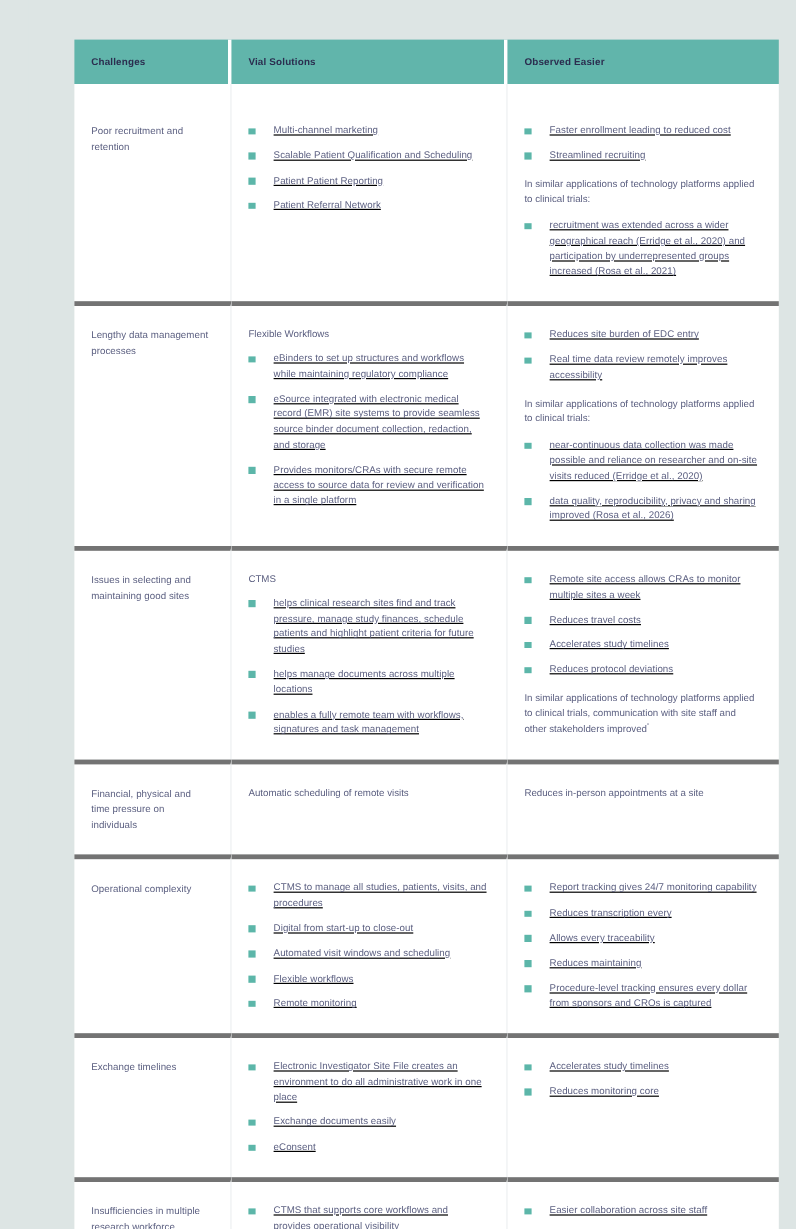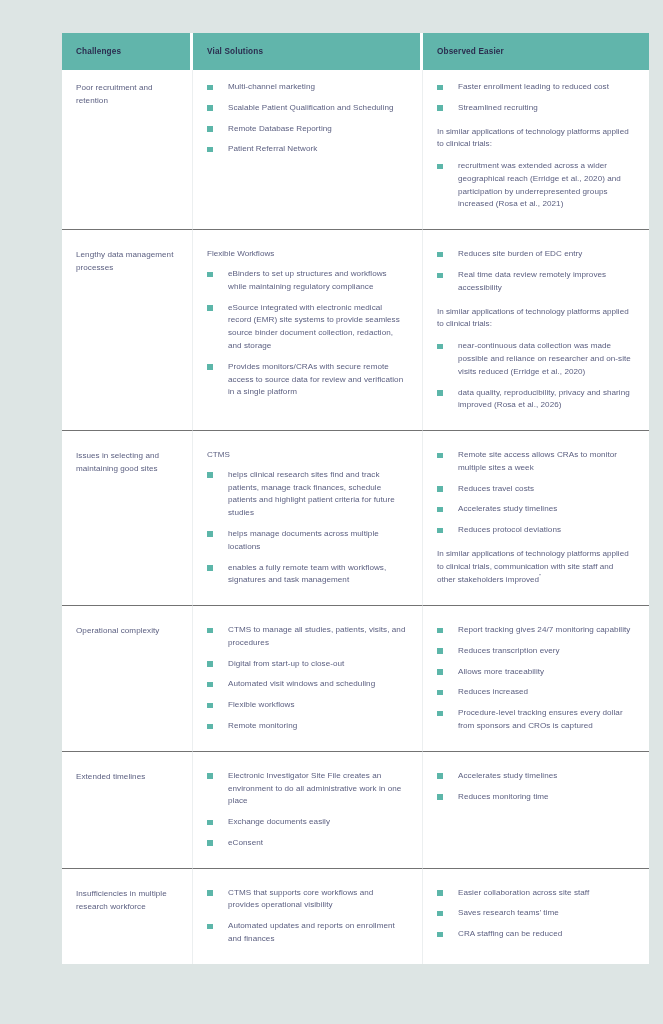--- a/index.html
+++ b/index.html
@@ -57,28 +57,28 @@
 
   col.c1 { width: 131px; }
   col.c2 { width: 230px; }
   col.c3 { width: 226px; }
 
   
   tbody td {
     background: #ffffff;
     vertical-align: top;
     padding: 18px 16px 18px 14px;
-    border-top: 1px solid #737373;
+    border-top: 4px solid #737373;
     border-right: 1px solid #eceff0;
     box-sizing: border-box;
   }
   tbody tr:first-child td { border-top: none; }
   tbody td:last-child { border-right: none; }
 
-  tbody tr:first-child td { padding-top: 11px; }
+  tbody tr:first-child td { padding-top: 33px; }
 
   .chal {
     font-size: 8.1px;
     line-height: 1.62;
     color: #5b5f80;
     letter-spacing: 0.05px;
   }
 
   .lead {
     font-size: 8.1px;
@@ -92,20 +92,21 @@
     line-height: 1.58;
     color: #5b5f80;
     margin: 11px 0 9px 0;
   }
   .note.last { margin-bottom: 0; }
 
   ul.blist {
     list-style: none;
     margin: 0;
     padding: 0;
+    text-decoration: underline;
   }
   ul.blist li {
     position: relative;
     padding-left: 21px;
     margin-bottom: 8px;
     font-size: 8.1px;
     line-height: 1.58;
     color: #5b5f80;
     letter-spacing: 0.05px;
   }
@@ -146,21 +147,21 @@
       </thead>
       <tbody id="table-body">
           <tr>
             <td>
               <div class="chal">Poor recruitment and retention</div>
             </td>
             <td>
               <ul class="blist">
                 <li><span class="bullet"></span><span>Multi-channel marketing</span></li>
                 <li><span class="bullet"></span><span>Scalable Patient Qualification and Scheduling</span></li>
-                <li><span class="bullet"></span><span>Remote Database Reporting</span></li>
+                <li><span class="bullet"></span><span>Patient Patient Reporting</span></li>
                 <li><span class="bullet"></span><span>Patient Referral Network</span></li>
               </ul>
             </td>
             <td>
               <ul class="blist">
                 <li><span class="bullet"></span><span>Faster enrollment leading to reduced cost</span></li>
                 <li><span class="bullet"></span><span>Streamlined recruiting</span></li>
               </ul>
               <div class="note">In similar applications of technology platforms applied to clinical trials:</div>
               <ul class="blist">
@@ -192,73 +193,84 @@
               </ul>
             </td>
           </tr>
           <tr>
             <td>
               <div class="chal">Issues in selecting and maintaining good sites</div>
             </td>
             <td>
               <div class="lead">CTMS</div>
               <ul class="blist">
-                <li><span class="bullet"></span><span>helps clinical research sites find and track patients, manage track finances, schedule patients and highlight patient criteria for future studies</span></li>
+                <li><span class="bullet"></span><span>helps clinical research sites find and track pressure, manage study finances, schedule patients and highlight patient criteria for future studies</span></li>
                 <li><span class="bullet"></span><span>helps manage documents across multiple locations</span></li>
                 <li><span class="bullet"></span><span>enables a fully remote team with workflows, signatures and task management</span></li>
               </ul>
             </td>
             <td>
               <ul class="blist">
                 <li><span class="bullet"></span><span>Remote site access allows CRAs to monitor multiple sites a week</span></li>
                 <li><span class="bullet"></span><span>Reduces travel costs</span></li>
                 <li><span class="bullet"></span><span>Accelerates study timelines</span></li>
                 <li><span class="bullet"></span><span>Reduces protocol deviations</span></li>
               </ul>
               <div class="note last"><span>In similar applications of technology platforms applied to clinical trials, communication with site staff and other stakeholders improved</span><span class="sup">”</span></div>
+            </td>
+          </tr>
+          <tr>
+            <td>
+              <div class="chal">Financial, physical and time pressure on individuals</div>
+            </td>
+            <td>
+              <div class="lead">Automatic scheduling of remote visits</div>
+            </td>
+            <td>
+              <div class="note last" style="margin-top: 0px;"><span>Reduces in-person appointments at a site</span></div>
             </td>
           </tr>
           <tr>
             <td>
               <div class="chal">Operational complexity</div>
             </td>
             <td>
               <ul class="blist">
                 <li><span class="bullet"></span><span>CTMS to manage all studies, patients, visits, and procedures</span></li>
                 <li><span class="bullet"></span><span>Digital from start-up to close-out</span></li>
                 <li><span class="bullet"></span><span>Automated visit windows and scheduling</span></li>
                 <li><span class="bullet"></span><span>Flexible workflows</span></li>
                 <li><span class="bullet"></span><span>Remote monitoring</span></li>
               </ul>
             </td>
             <td>
               <ul class="blist">
                 <li><span class="bullet"></span><span>Report tracking gives 24/7 monitoring capability</span></li>
                 <li><span class="bullet"></span><span>Reduces transcription every</span></li>
-                <li><span class="bullet"></span><span>Allows more traceability</span></li>
-                <li><span class="bullet"></span><span>Reduces increased</span></li>
+                <li><span class="bullet"></span><span>Allows every traceability</span></li>
+                <li><span class="bullet"></span><span>Reduces maintaining</span></li>
                 <li><span class="bullet"></span><span>Procedure-level tracking ensures every dollar from sponsors and CROs is captured</span></li>
               </ul>
             </td>
           </tr>
           <tr>
             <td>
-              <div class="chal">Extended timelines</div>
+              <div class="chal">Exchange timelines</div>
             </td>
             <td>
               <ul class="blist">
                 <li><span class="bullet"></span><span>Electronic Investigator Site File creates an environment to do all administrative work in one place</span></li>
                 <li><span class="bullet"></span><span>Exchange documents easily</span></li>
                 <li><span class="bullet"></span><span>eConsent</span></li>
               </ul>
             </td>
             <td>
               <ul class="blist">
                 <li><span class="bullet"></span><span>Accelerates study timelines</span></li>
-                <li><span class="bullet"></span><span>Reduces monitoring time</span></li>
+                <li><span class="bullet"></span><span>Reduces monitoring core</span></li>
               </ul>
             </td>
           </tr>
           <tr>
             <td>
               <div class="chal">Insufficiencies in multiple research workforce</div>
             </td>
             <td>
               <ul class="blist">
                 <li><span class="bullet"></span><span>CTMS that supports core workflows and provides operational visibility</span></li>

